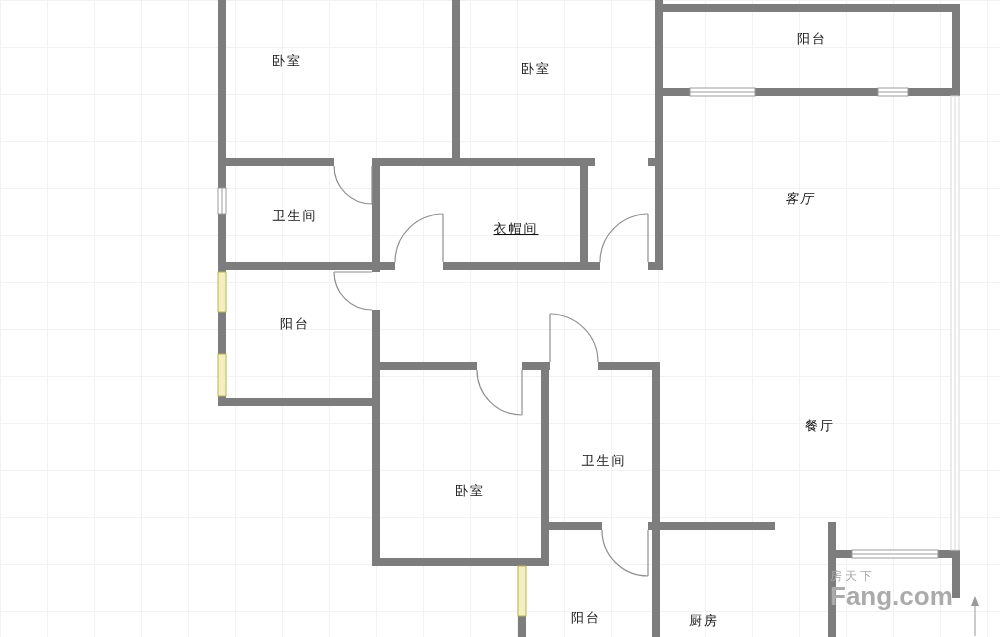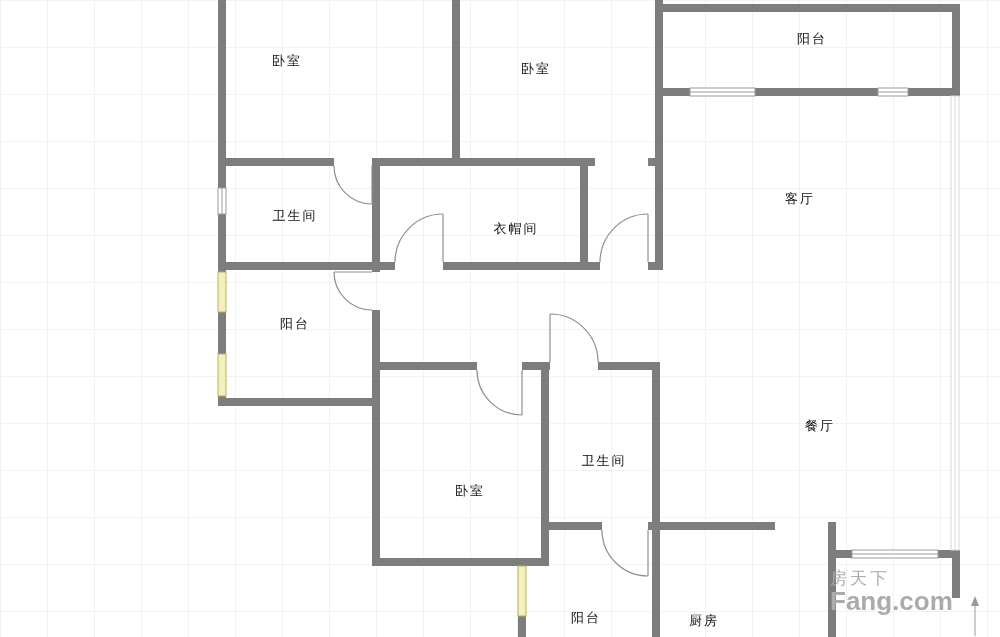--- a/index.html
+++ b/index.html
@@ -21,21 +21,21 @@
   .door{fill:none;stroke:#8f8f8f;stroke-width:1.2;}
   .room-label{
     position:absolute;transform:translate(-50%,-50%);
     font-family:"Liberation Serif","DejaVu Serif",serif;
     font-size:13px;color:#111111;letter-spacing:2px;white-space:nowrap;
   }
   .watermark{
     position:absolute;left:830px;top:570px;width:130px;
     color:var(--wm,#ababab);line-height:1.05;user-select:none;
   }
-  .wm1{display:block;font-size:17px;letter-spacing:3px;}
+  .wm1{display:block;font-size:12px;letter-spacing:3px;}
   .wm2{display:block;font-size:26px;font-weight:bold;letter-spacing:0;}
 </style>
 </head>
 <body>
 
 <div class="stage">
 
   <svg class="plan" width="1000" height="637" viewBox="0 0 1000 637">
 
     <g>
@@ -127,23 +127,23 @@
     <g>
       <line x1="975" y1="636" x2="975" y2="604" stroke="#999999" stroke-width="1"></line>
       <path d="M975,596 L971,606 L979,606 Z" fill="#999999"></path>
     </g>
   </svg>
 
   <div>
       <span class="room-label" style="left: 287px; top: 61px;">卧室</span>
       <span class="room-label" style="left: 536px; top: 69px;">卧室</span>
       <span class="room-label" style="left: 812px; top: 39px;">阳台</span>
-      <span class="room-label" style="left: 800px; top: 199px;">客厅</span>
+      <span class="room-label" style="left: 800px; top: 199px; font-style: italic;">客厅</span>
       <span class="room-label" style="left: 295px; top: 216px;">卫生间</span>
-      <span class="room-label" style="left: 516px; top: 229px;">衣帽间</span>
+      <span class="room-label" style="left: 516px; top: 229px; text-decoration: underline;">衣帽间</span>
       <span class="room-label" style="left: 295px; top: 324px;">阳台</span>
       <span class="room-label" style="left: 820px; top: 426px;">餐厅</span>
       <span class="room-label" style="left: 470px; top: 491px;">卧室</span>
       <span class="room-label" style="left: 604px; top: 461px;">卫生间</span>
       <span class="room-label" style="left: 586px; top: 618px;">阳台</span>
       <span class="room-label" style="left: 704px; top: 621px;">厨房</span>
     </div>
 
   <div class="watermark">
     <span class="wm1">房天下</span>

